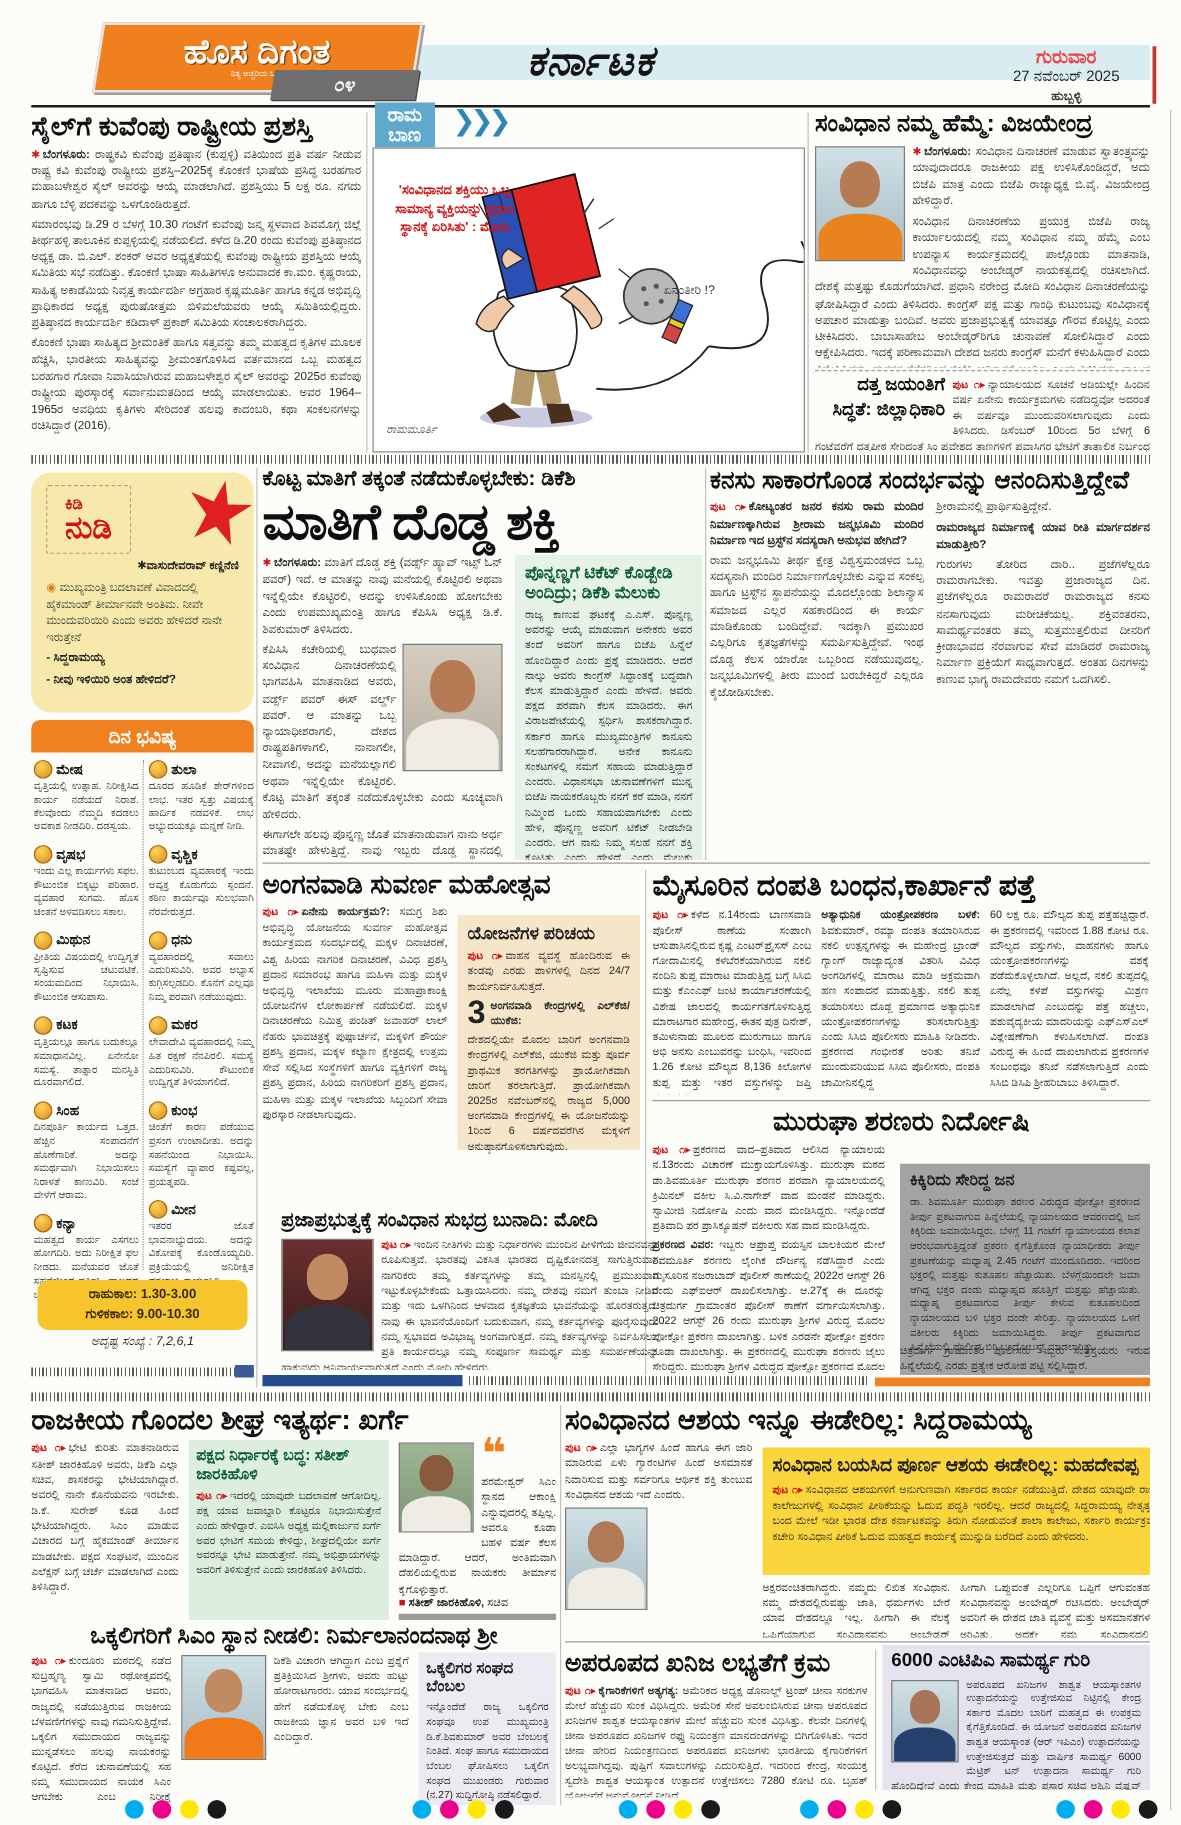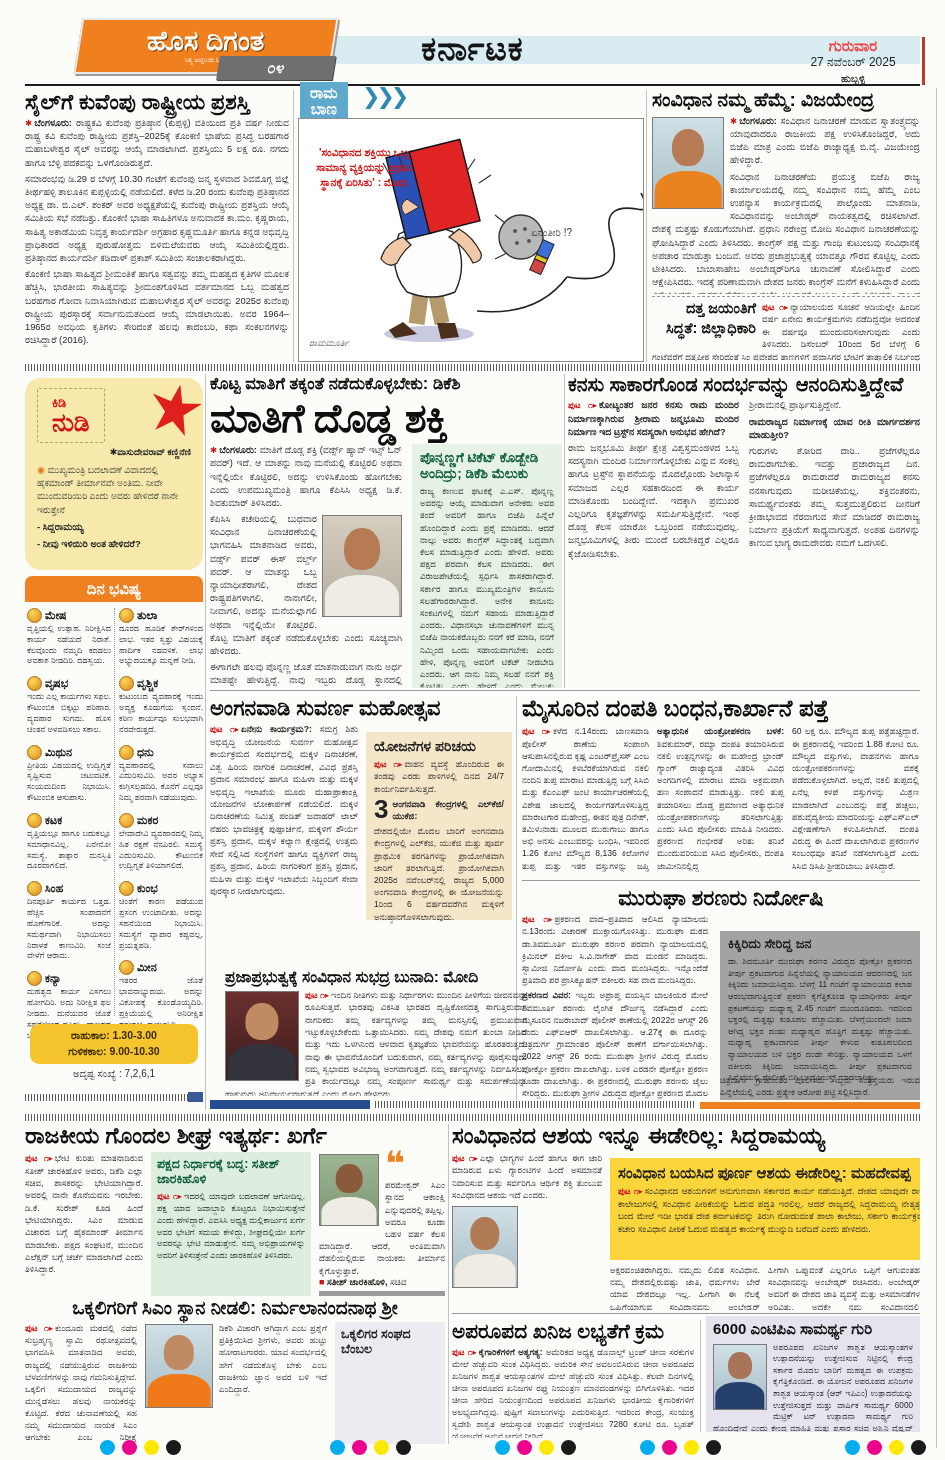--- a/index.html
+++ b/index.html
@@ -20,21 +20,21 @@
   .panel h3{margin:0 0 4px;font-weight:bold;line-height:1.15;}
   
   .band{position:absolute;background:#d9ecf2;}
   .logo{position:absolute;background:#f07f1e;transform:skewX(-9deg);border:2px solid #e8e8e8;
         box-shadow:2px 2px 0 #9c9c9c;display:flex;align-items:center;justify-content:center;}
   .logo .inner{transform:skewX(9deg);color:#fff;text-align:center;line-height:1;}
   .logo .t{font-size:27px;font-weight:bold;text-shadow:1px 1px 0 #7a3c00;}
   .logo .s{font-size:6.5px;display:block;margin-top:2px;}
   .pageno{position:absolute;background:#6f6f6f;transform:skewX(-9deg);color:#fff;font-weight:bold;
         font-size:15px;display:flex;align-items:center;justify-content:center;box-shadow:1px 1px 0 #444;}
-  .ktitle{font-size:33px;font-weight:bold;letter-spacing:1px;color:#151515;}
+  .ktitle{font-size:33px;font-weight:bold;letter-spacing:1px;color:#151515;font-style:italic;}
   
   .photo{position:relative;border:1px solid #7a7a7a;background:linear-gradient(#d4cdc0,#b5aea0);overflow:hidden;flex:none;}
   .photo.fl{float:left;margin:2px 6px 2px 0;}
   .ph-head{position:absolute;top:12%;left:50%;transform:translateX(-50%);width:46%;height:42%;
         border-radius:48% 48% 44% 44%;background:#b67a55;}
   .ph-torso{position:absolute;bottom:-5%;left:50%;transform:translateX(-50%);width:95%;height:46%;
         border-radius:46% 46% 0 0;background:#e9e5dd;}
   .t-orange{background:#e8831f;} .t-white{background:#efece6;} .t-dark{background:#33333d;}
   .t-navy{background:#26406e;} .t-saffron{background:#f07a1a;}
   .bg-dark{background:linear-gradient(#6b2f2f,#3c1d1d);} .bg-green{background:linear-gradient(#9fb694,#7d9472);}
@@ -52,21 +52,21 @@
   .bhead{position:absolute;background:#f08121;border-radius:7px 7px 0 0;color:#fff;font-weight:bold;
         font-size:15px;display:flex;align-items:center;justify-content:center;}
   .zcol{position:absolute;width:84px;}
   .zit{margin-bottom:9px;}
   .zit .zn{font-weight:bold;font-size:11px;color:#111;display:flex;align-items:center;gap:3px;}
   .zico{width:13px;height:13px;border-radius:50%;background:radial-gradient(circle at 35% 30%,#ffd659,#d98a1c);
         border:1px solid #a9690f;flex:none;display:inline-block;}
   .zit .zt{font-size:8.2px;line-height:1.32;color:#333;text-align:justify;margin-top:1px;}
   .rahu{position:absolute;background:#f6c52d;border-radius:9px;text-align:center;font-weight:bold;
         color:#3a2a00;font-size:10.5px;line-height:1.5;padding:4px 0;box-sizing:border-box;}
-  .lucky{position:absolute;font-size:10px;color:#2c2c2c;text-align:center;}
+  .lucky{position:absolute;font-size:10px;color:#2c2c2c;text-align:center;font-style:italic;}
   
   .rb-label{position:absolute;background:#5fa9cc;color:#fff;font-weight:bold;font-size:15px;
         line-height:1.05;text-align:center;padding:3px 10px;}
   .rb-arrows{position:absolute;color:#2e88b5;font-size:22px;font-weight:bold;letter-spacing:-4px;}
   .cartoon{position:absolute;border:1px solid #8e8e8e;background:#fff;}
   .ct-quote{position:absolute;color:#d31414;font-weight:bold;font-size:10.5px;line-height:1.45;text-align:center;}
   .ct-bubble{position:absolute;font-size:10px;color:#333;}
   .ct-sign{position:absolute;font-size:9px;color:#555;font-style:italic;}
   .cmyk{position:absolute;display:flex;gap:7px;}
   .cmyk i{width:15px;height:15px;border-radius:50%;display:block;}
@@ -428,20 +428,21 @@
       </div>
       <div class="bt" style="width:182px;font-size:8.5px;">
         <div class="photo fl bg-sky" style="width:66px;height:82px;">
           <div class="ph-torso t-saffron"></div>
             <div class="ph-head" style="background:#c08a63;"></div>
         </div>
         <p>ಡಿಕೆಶಿ ವಿಚಾರಗಿ ಆಗಿದ್ದಾಗ ಎಂಬ ಪ್ರಶ್ನೆಗೆ ಪ್ರತಿಕ್ರಿಯಿಸಿದ ಶ್ರೀಗಳು, ಅವರು ಹುಟ್ಟು ಹೋರಾಟಗಾರರು. ಯಾವ ಸಂದರ್ಭದಲ್ಲಿ ಹೇಗೆ ನಡೆದುಕೊಳ್ಳ ಬೇಕು ಎಂಬ ರಾಜಕೀಯ ಜ್ಞಾನ ಅವರ ಬಳಿ ಇದೆ ಎಂದಿದ್ದಾರೆ.</p>
       </div>
       <div style="width:110px;background:#edeaf2;padding:5px 6px;box-sizing:border-box;">
         <h3 style="margin:0 0 3px;font-size:12.5px;">ಒಕ್ಕಲಿಗರ ಸಂಘದ ಬೆಂಬಲ</h3>
+        <div class="bt" style="font-size:8.2px;">ಇನ್ನೊಂದೆಡೆ ರಾಜ್ಯ ಒಕ್ಕಲಿಗರ ಸಂಘವೂ ಉಪ ಮುಖ್ಯಮಂತ್ರಿ ಡಿ.ಕೆ.ಶಿವಕುಮಾರ್ ಅವರ ಬೆಂಬಲಕ್ಕೆ ನಿಂತಿದೆ. ಸಂಘ ಹಾಗೂ ಸಮುದಾಯದ ಬೆಂಬಲ ಘೋಷಿಸಲು ಒಕ್ಕಲಿಗ ಸಂಘದ ಮುಖಂಡರು ಗುರುವಾರ (ನ.27) ಸುದ್ದಿಗೋಷ್ಠಿ ನಡೆಸಲಿದ್ದಾರೆ.</div>
       </div>
     </div>
   </div>
   <div class="rule-v" style="left:448px;top:1124px;height:320px;"></div>
 
   <div class="art" style="left:452px;top:1124px;width:468px;height:186px;">
     <h2 class="h1" style="font-size:22px;">ಸಂವಿಧಾನದ ಆಶಯ ಇನ್ನೂ ಈಡೇರಿಲ್ಲ: ಸಿದ್ದರಾಮಯ್ಯ</h2>
     <div class="bt" style="width:150px;font-size:8.6px;">
       <p><span class="mk">ಪುಟ ೧▸</span><span>ಎಲ್ಲಾ ಭಾಗ್ಯಗಳ ಹಿಂದೆ ಹಾಗೂ ಈಗ ಜಾರಿ ಮಾಡಿರುವ ಏಳು ಗ್ಯಾರಂಟಿಗಳ ಹಿಂದೆ ಅಸಮಾನತೆ ನಿವಾರಿಸುವ ಮತ್ತು ಸರ್ವರಿಗೂ ಆರ್ಥಿಕ ಶಕ್ತಿ ತುಂಬುವ ಸಂವಿಧಾನದ ಆಶಯ ಇದೆ ಎಂದರು.</span></p>
       <div class="photo fl bg-sky" style="width:64px;height:80px;">

